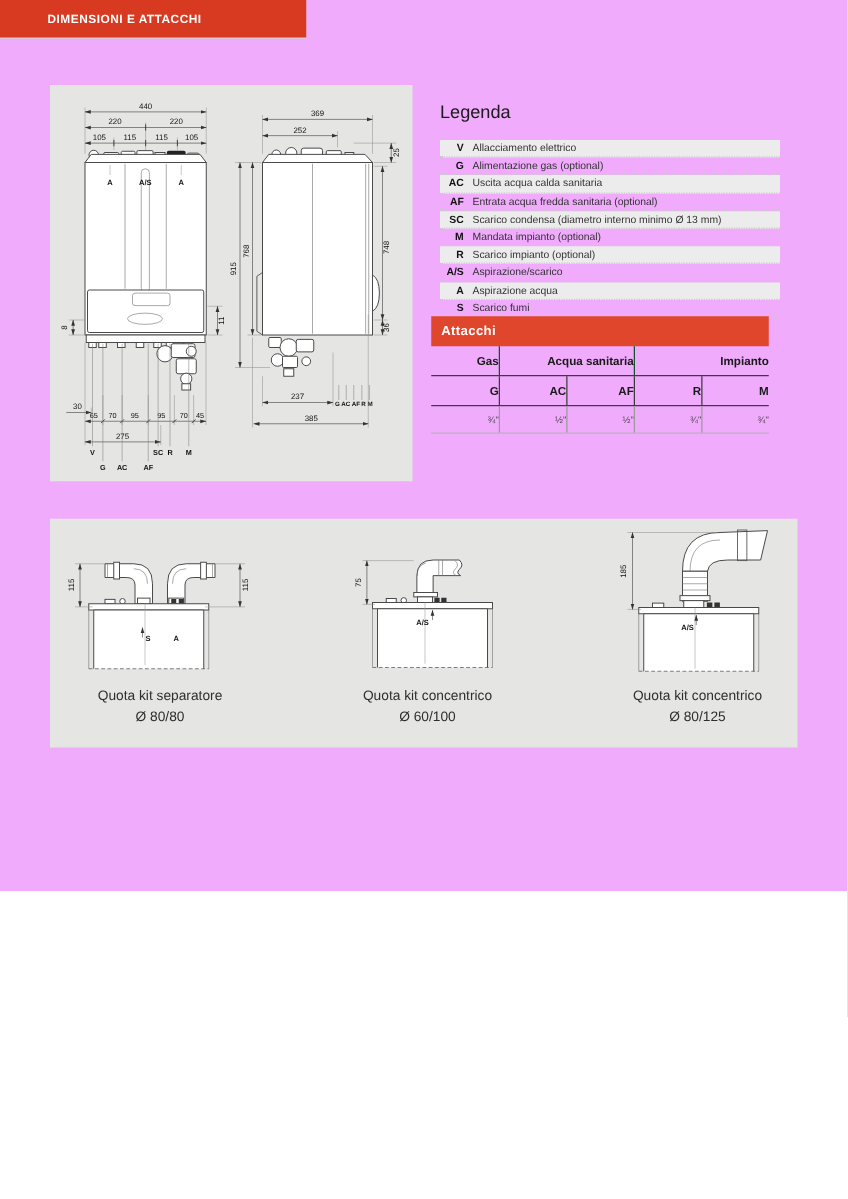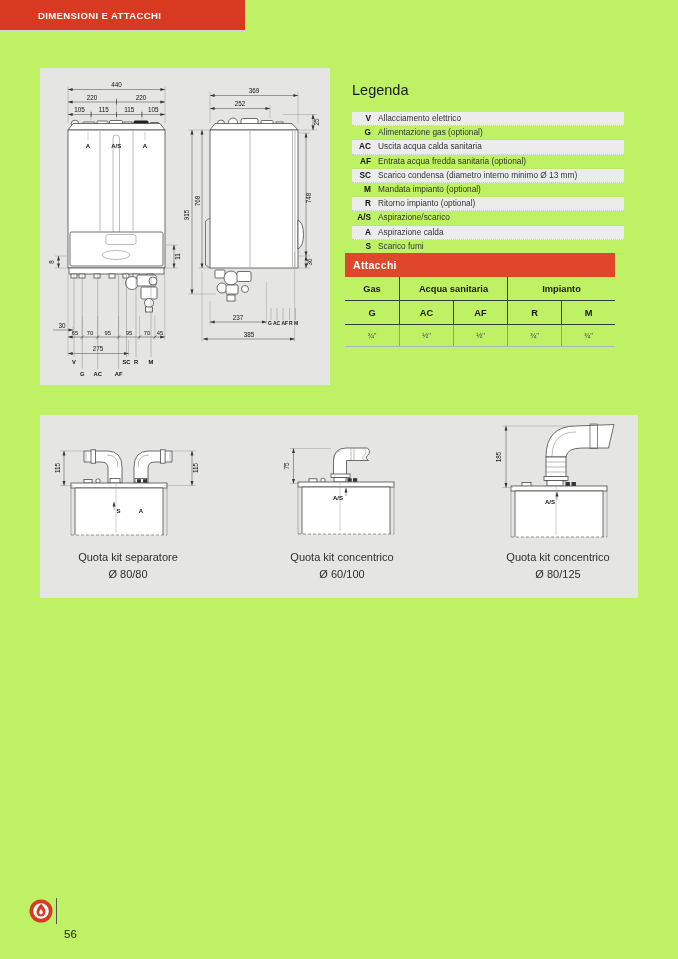--- a/index.html
+++ b/index.html
@@ -1,36 +1,36 @@
 <!DOCTYPE html>
 <html><head>
 <meta charset="utf-8">
 <style>
   html,body{margin:0;padding:0;background:#fff;font-family:"Liberation Sans",sans-serif;}
-  .page{position:relative;width:678px;height:959px;background:#bef264;overflow:hidden;}
+  .page{position:relative;width:678px;height:713px;background:#f0abfc;overflow:hidden;}
   .hdr{position:absolute;left:0;top:0;width:245px;height:30px;background:#d73a20;color:#fff;
        font-size:9.5px;font-weight:bold;letter-spacing:.4px;line-height:31px;padding-left:38px;
        box-sizing:border-box;box-shadow:0 1px 0 #cfcfcf;}
   .panel{position:absolute;background:#e5e6e3;}
   .p1{left:40px;top:68px;width:290px;height:317px;}
   .p2{left:40px;top:415px;width:598px;height:183px;}
   .draw{position:absolute;left:0;top:0;}
   
   .legend{position:absolute;left:352px;top:82px;width:272px;}
   .legend-title{font-size:14.5px;font-weight:normal;color:#1a1a1a;margin:0 0 14px 0;}
   .lrows .lrow:nth-child(odd){background:#ececec;}
   .lrow{display:flex;font-size:8.3px;color:#333;line-height:13.2px;border-bottom:1px dotted #c9c9c9;}
   .lcode{width:26px;font-weight:bold;text-align:right;padding-right:7px;box-sizing:border-box;flex:none;color:#111;}
   .ldesc{flex:1;}
   
   .att{position:absolute;left:345px;top:253px;width:270px;}
   .att-title{background:#e0462b;color:#fff;font-weight:bold;font-size:10.5px;height:24px;line-height:25px;
              padding-left:8px;letter-spacing:.3px;}
   .arow{display:grid;grid-template-columns:repeat(5,1fr);}
-  .arow .c{text-align:center;font-size:9.3px;font-weight:bold;color:#1a1a1a;padding:7px 0 6px 0;}
+  .arow .c{text-align:right;font-size:9.3px;font-weight:bold;color:#1a1a1a;padding:7px 0 6px 0;}
   .arow .s2{grid-column:span 2;}
   .rg{border-bottom:1px solid #3c3c3c;}
   .rg .c + .c{border-left:1px solid #14532d;}
   .rc{border-bottom:1px solid #3c3c3c;}
   .rc .c + .c{border-left:1px solid #3c3c3c;}
   .rv{border-bottom:1px solid #b5b5b5;}
   .rv .c{font-size:7.6px;font-weight:normal;color:#4a4a4a;padding:6px 0 6px 0;}
   .rv .c + .c{border-left:1px solid #9a9a9a;}
   
   .cap{position:absolute;width:160px;text-align:center;font-size:11px;color:#2e2e2e;line-height:16.5px;}
@@ -247,29 +247,29 @@
       <div class="lrow">
           <span class="lcode">SC</span>
           <span class="ldesc">Scarico condensa (diametro interno minimo Ø 13 mm)</span>
         </div>
       <div class="lrow">
           <span class="lcode">M</span>
           <span class="ldesc">Mandata impianto (optional)</span>
         </div>
       <div class="lrow">
           <span class="lcode">R</span>
-          <span class="ldesc">Ritorno impianto (optional)</span>
+          <span class="ldesc">Scarico impianto (optional)</span>
         </div>
       <div class="lrow">
           <span class="lcode">A/S</span>
           <span class="ldesc">Aspirazione/scarico</span>
         </div>
       <div class="lrow">
           <span class="lcode">A</span>
-          <span class="ldesc">Aspirazione calda</span>
+          <span class="ldesc">Aspirazione acqua</span>
         </div>
       <div class="lrow">
           <span class="lcode">S</span>
           <span class="ldesc">Scarico fumi</span>
         </div>
     </div>
   </div>
 
   <div class="att">
     <div class="att-title">Attacchi</div>

